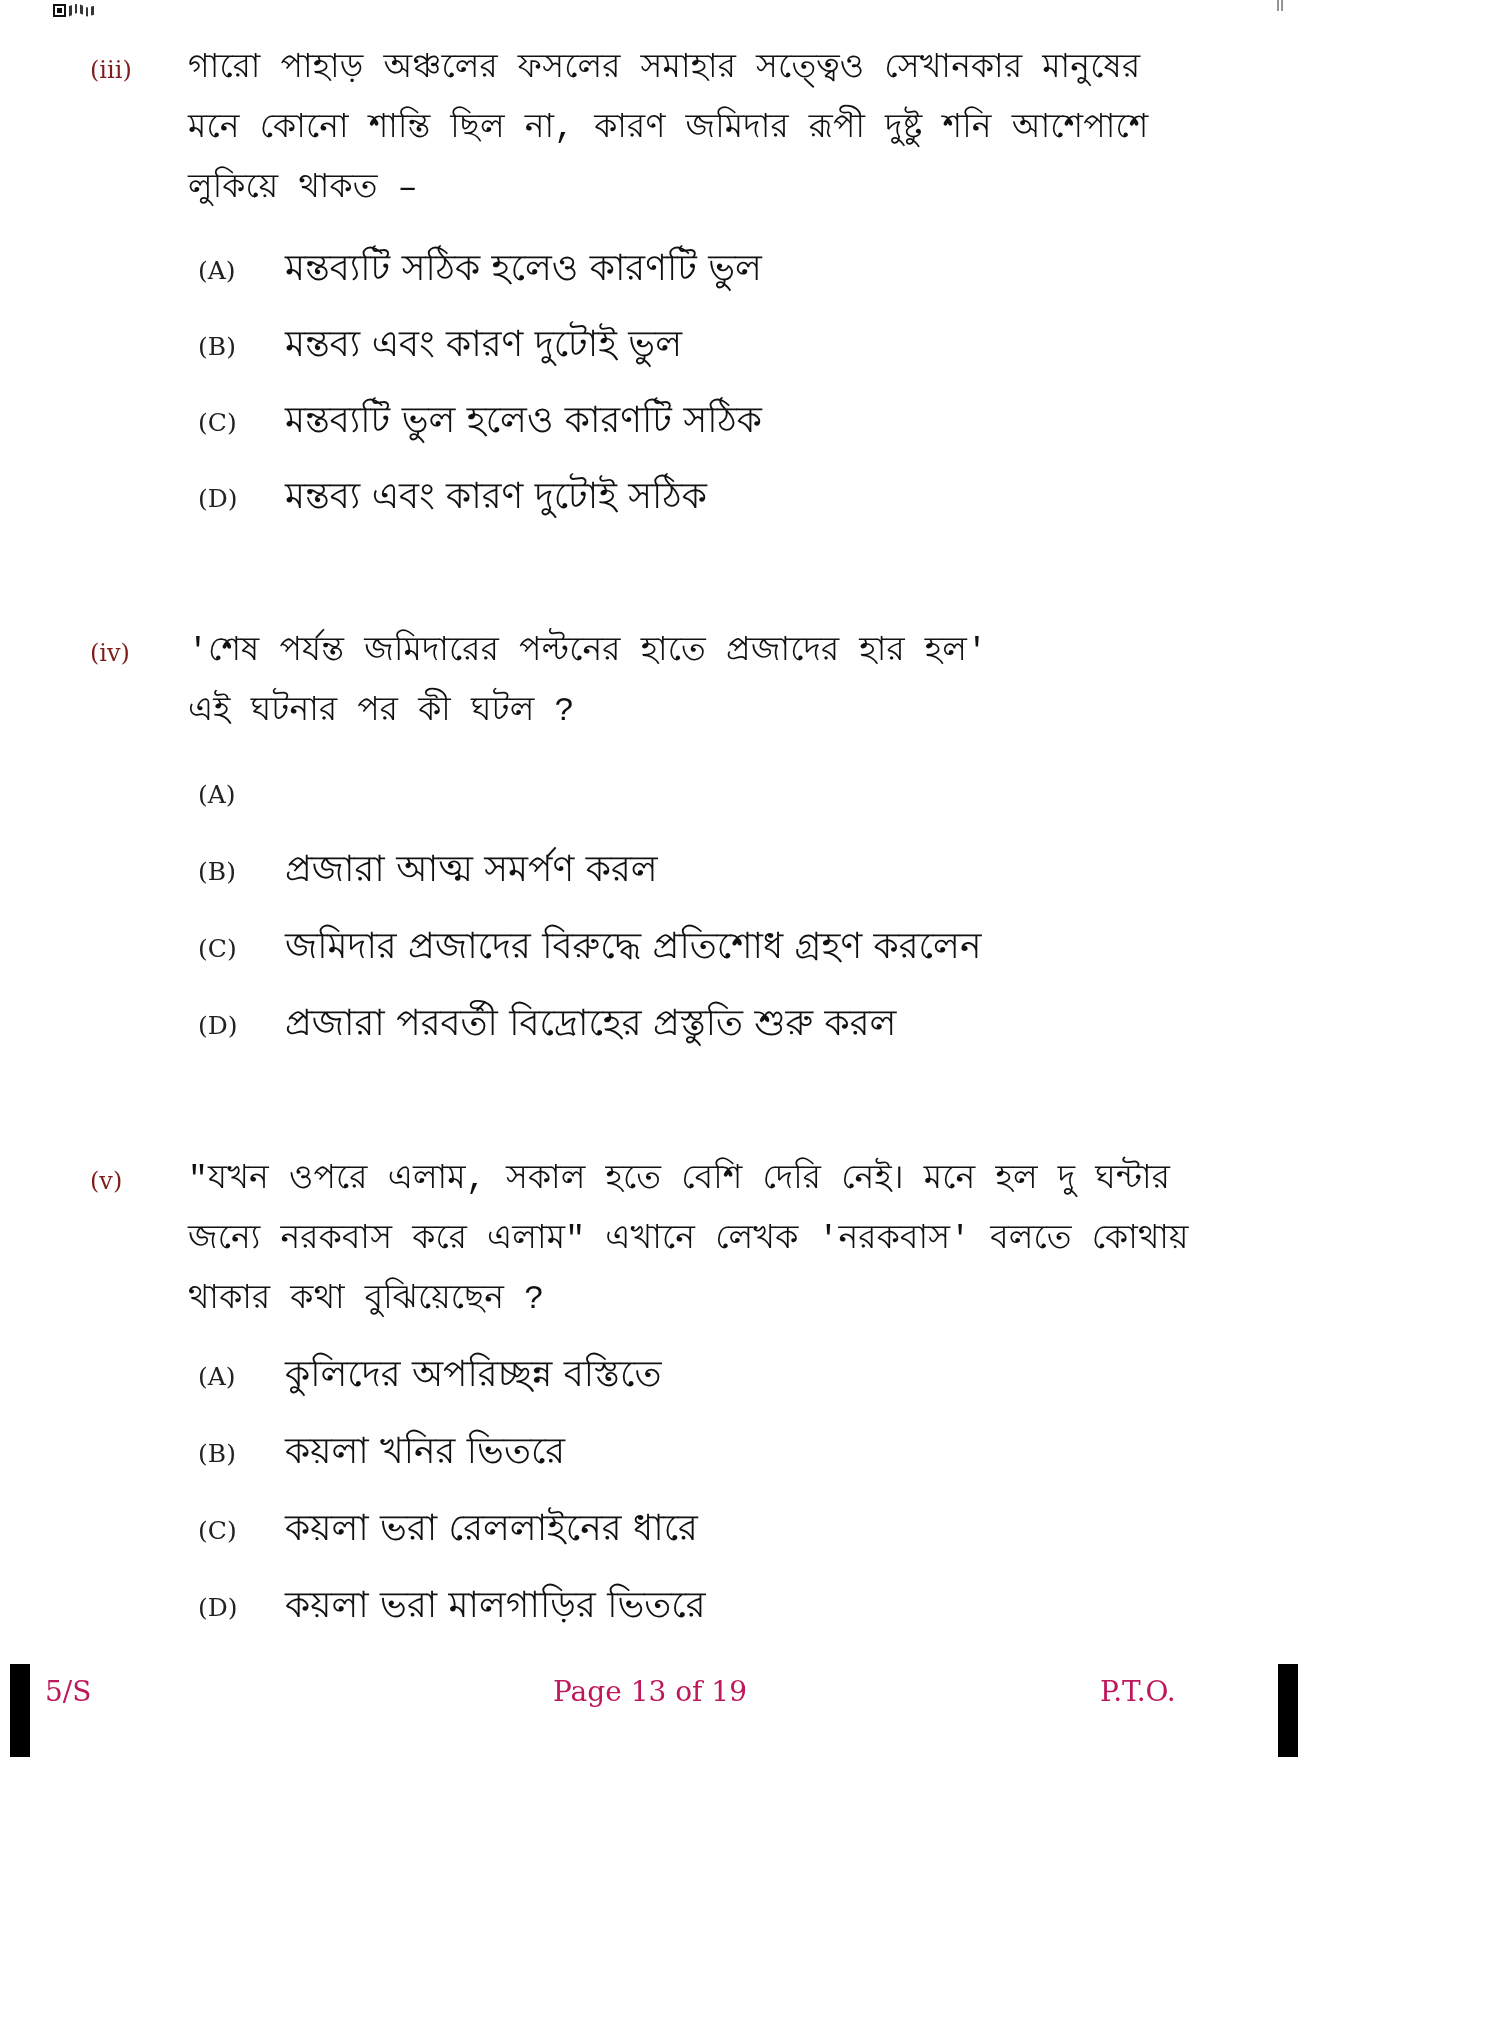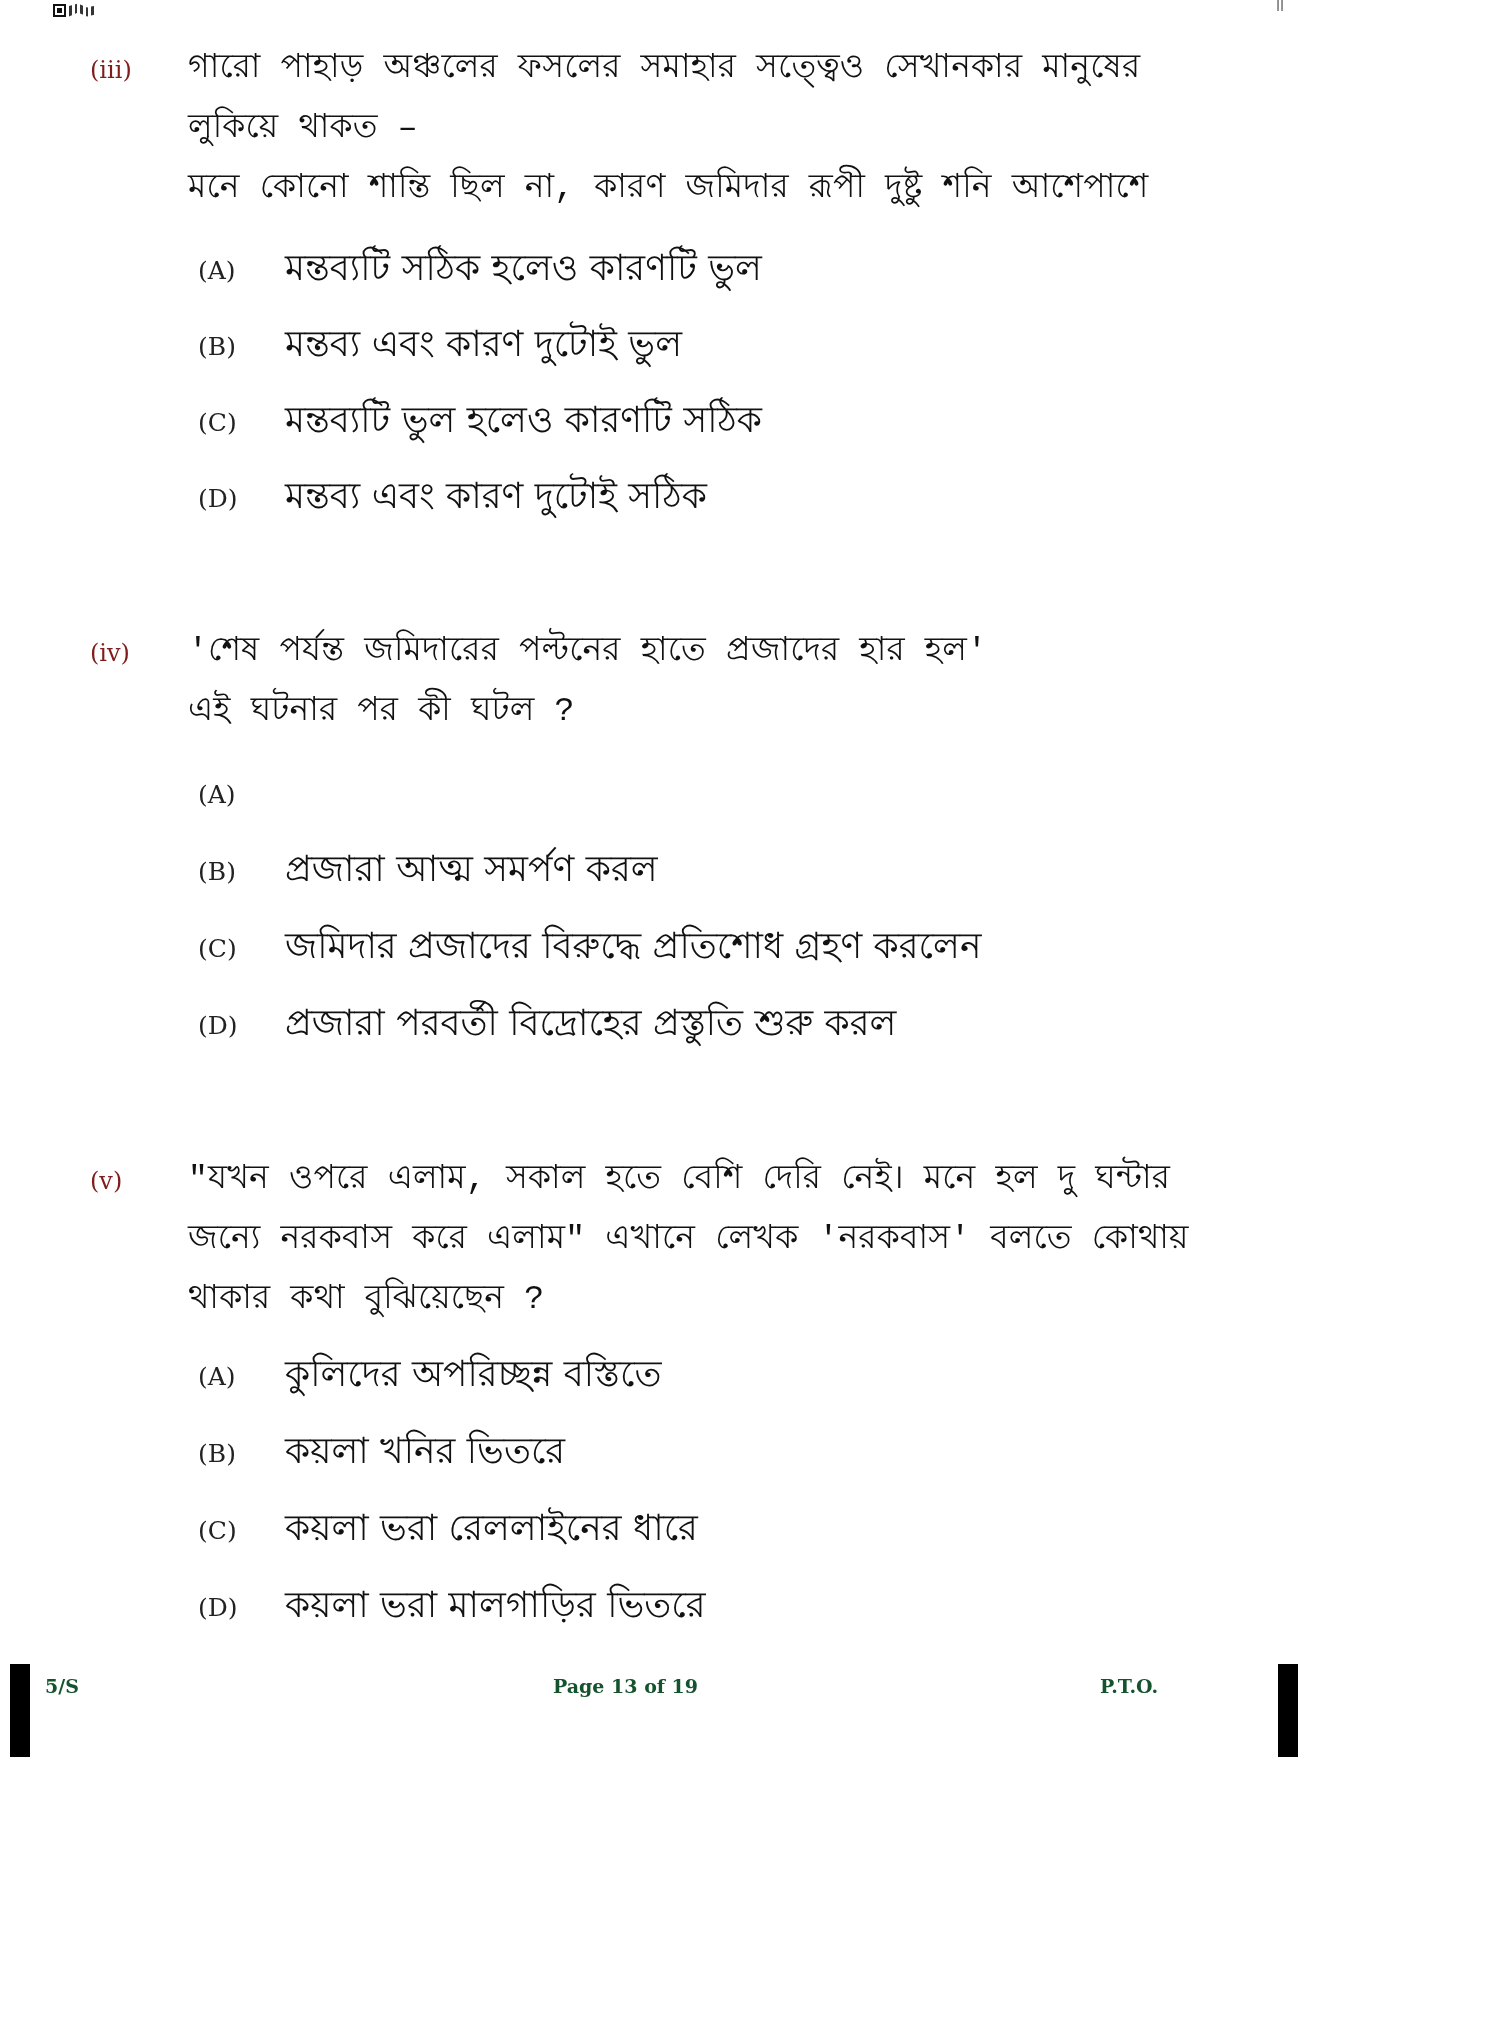--- a/index.html
+++ b/index.html
@@ -103,43 +103,43 @@
       width: 20px;
       height: 93px;
       background: #000;
     }
     .footer-bar.left { left: 10px; }
     .footer-bar.right { left: 1278px; }
     .footer-text {
       position: absolute;
       top: 1675px;
       font-family: "DejaVu Serif", serif;
-      font-weight: bold;
-      font-size: 19px;
-      color: #14532d;
+      font-weight: normal;
+      font-size: 28px;
+      color: #be185d;
     }
     .footer-code { left: 45px; }
     .footer-page { left: 553px; text-align: center; }
     .footer-pto { left: 1100px; }
   </style>
 </head>
 <body>
 
 <div class="qr-mark">
   <div class="qr-finder"></div>
   <div class="qr-noise"></div>
 </div>
 <div class="top-right-mark">||</div>
 
 <div class="question">
   <div class="q-num" style="top:56px;">(iii)</div>
   <div class="q-stem" style="top:39px;">
     <div>গারো পাহাড় অঞ্চলের ফসলের সমাহার সত্ত্বেও সেখানকার মানুষের</div>
+    <div>মনে কোনো শান্তি ছিল না, কারণ জমিদার রূপী দুষ্টু শনি আশেপাশে</div>
     <div>লুকিয়ে থাকত –</div>
-    <div>মনে কোনো শান্তি ছিল না, কারণ জমিদার রূপী দুষ্টু শনি আশেপাশে</div>
   </div>
   <div class="opt" style="top:240px;">
     <span class="opt-label">(A)</span>
     <span class="opt-text">মন্তব্যটি সঠিক হলেও কারণটি ভুল</span>
   </div>
   <div class="opt" style="top:316px;">
     <span class="opt-label">(B)</span>
     <span class="opt-text">মন্তব্য এবং কারণ দুটোই ভুল</span>
   </div>
   <div class="opt" style="top:392px;">

